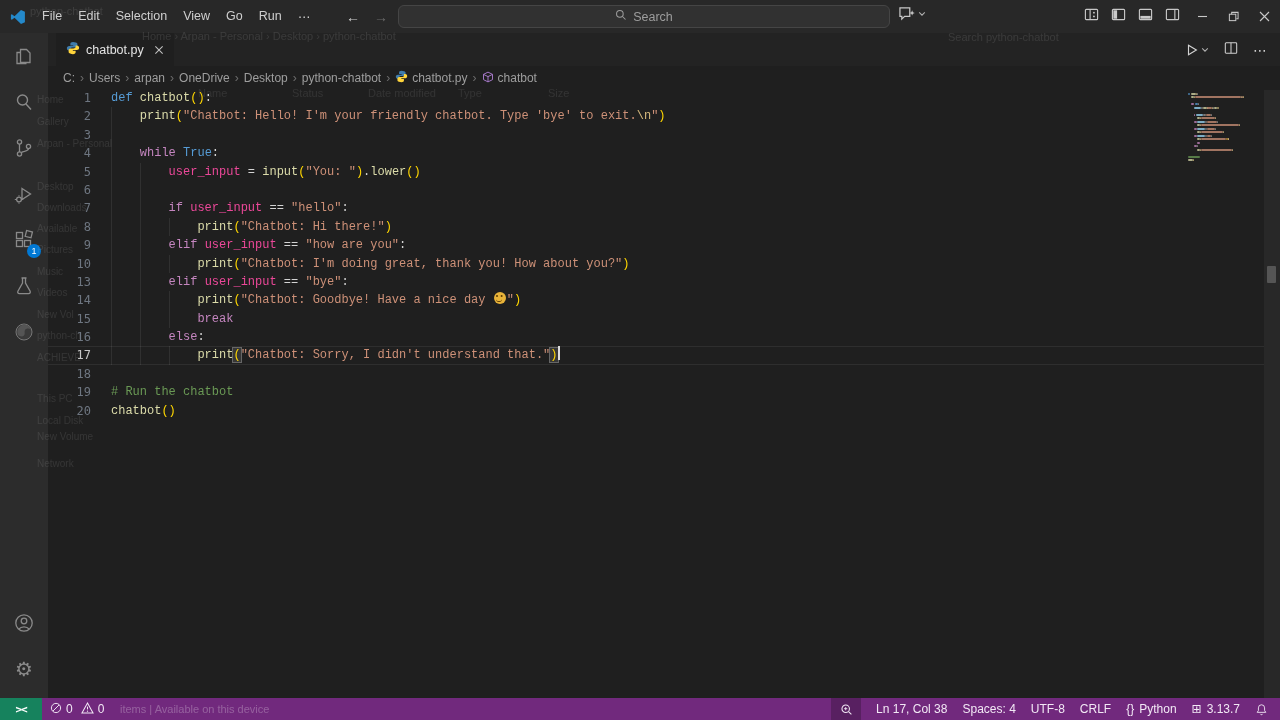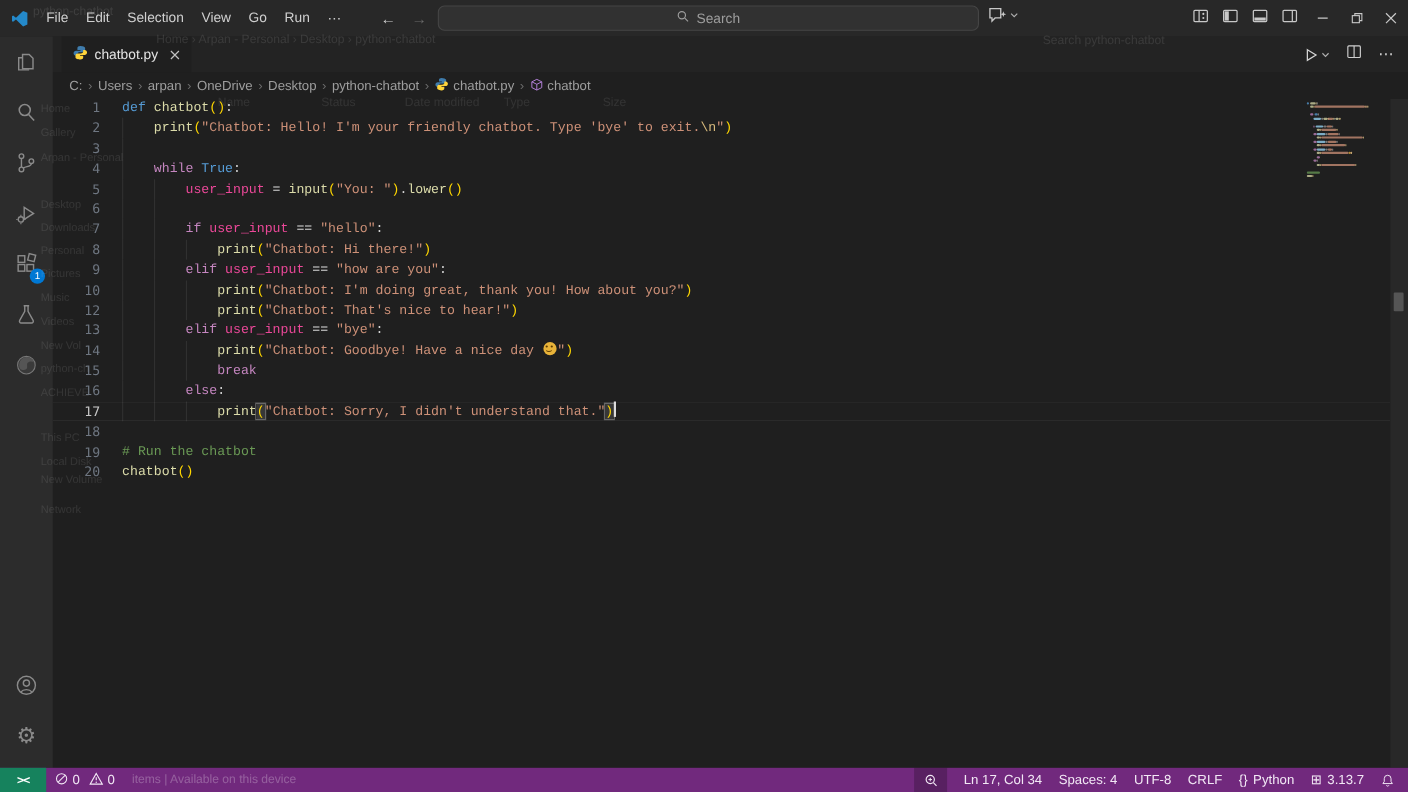--- a/index.html
+++ b/index.html
@@ -347,24 +347,20 @@
       </div>
       <div class="code-row">
         <span class="ln">9</span>
         <span class="lc"><span class="guide" style="left: 0ch;"></span><span class="guide" style="left: 4ch;"></span><span class="o">        </span><span class="k">elif</span><span class="o"> </span><span class="v">user_input</span><span class="o"> == </span><span class="s">"how are you"</span><span class="o">:</span></span>
       </div>
       <div class="code-row">
         <span class="ln">10</span>
         <span class="lc"><span class="guide" style="left: 0ch;"></span><span class="guide" style="left: 4ch;"></span><span class="guide" style="left: 8ch;"></span><span class="o">            </span><span class="f">print</span><span class="b">(</span><span class="s">"Chatbot: I'm doing great, thank you! How about you?"</span><span class="b">)</span></span>
       </div>
       <div class="code-row">
-        <span class="ln">12</span>
-        <span class="lc"><span class="guide" style="left: 0ch;"></span><span class="guide" style="left: 4ch;"></span><span class="guide" style="left: 8ch;"></span><span class="o">            </span><span class="f">print</span><span class="b">(</span><span class="s">"Chatbot: That's nice to hear!"</span><span class="b">)</span></span>
-      </div>
-      <div class="code-row">
         <span class="ln">13</span>
         <span class="lc"><span class="guide" style="left: 0ch;"></span><span class="guide" style="left: 4ch;"></span><span class="o">        </span><span class="k">elif</span><span class="o"> </span><span class="v">user_input</span><span class="o"> == </span><span class="s">"bye"</span><span class="o">:</span></span>
       </div>
       <div class="code-row">
         <span class="ln">14</span>
         <span class="lc"><span class="guide" style="left: 0ch;"></span><span class="guide" style="left: 4ch;"></span><span class="guide" style="left: 8ch;"></span><span class="o">            </span><span class="f">print</span><span class="b">(</span><span class="s">"Chatbot: Goodbye! Have a nice day </span><span class="emoji" title="😊"></span><span class="s">"</span><span class="b">)</span></span>
       </div>
       <div class="code-row">
         <span class="ln">15</span>
         <span class="lc"><span class="guide" style="left: 0ch;"></span><span class="guide" style="left: 4ch;"></span><span class="guide" style="left: 8ch;"></span><span class="o">            </span><span class="k">break</span></span>
@@ -548,21 +544,21 @@
   <div class="sb-right">
     <span class="zoom-seg">
       <svg width="13" height="13" viewBox="0 0 16 16">
           <circle cx="7" cy="7" r="4.6" fill="none" stroke="#f2e8f5" stroke-width="1.3"></circle>
           <line x1="10.5" y1="10.5" x2="14" y2="14" stroke="#f2e8f5" stroke-width="1.3"></line>
           <line x1="5" y1="7" x2="9" y2="7" stroke="#f2e8f5" stroke-width="1.1"></line>
           <line x1="7" y1="5" x2="7" y2="9" stroke="#f2e8f5" stroke-width="1.1"></line>
         </svg>
     </span>
   <span class="sb-item">
-        <span>Ln 17, Col 34</span>
+        <span>Ln 17, Col 38</span>
       </span>
       <span class="sb-item">
         <span>Spaces: 4</span>
       </span>
       <span class="sb-item">
         <span>UTF-8</span>
       </span>
       <span class="sb-item">
         <span>CRLF</span>
       </span>
@@ -591,21 +587,21 @@
 <span class="gh gh-col" style="left: 198px; top: 87px;">Name</span>
     <span class="gh gh-col" style="left: 292px; top: 87px;">Status</span>
     <span class="gh gh-col" style="left: 368px; top: 87px;">Date modified</span>
     <span class="gh gh-col" style="left: 458px; top: 87px;">Type</span>
     <span class="gh gh-col" style="left: 548px; top: 87px;">Size</span>
     <span class="gh gh-side" style="left: 37px; top: 94px;">Home</span>
     <span class="gh gh-side" style="left: 37px; top: 116px;">Gallery</span>
     <span class="gh gh-side" style="left: 37px; top: 138px;">Arpan - Personal</span>
     <span class="gh gh-side" style="left: 37px; top: 181px;">Desktop</span>
     <span class="gh gh-side" style="left: 37px; top: 202px; text-align: right;">Downloads</span>
-    <span class="gh gh-side" style="left: 37px; top: 223px;">Personal</span>
+    <span class="gh gh-side" style="left: 37px; top: 223px;">Available</span>
     <span class="gh gh-side" style="left: 37px; top: 244px;">Pictures</span>
     <span class="gh gh-side" style="left: 37px; top: 266px;">Music</span>
     <span class="gh gh-side" style="left: 37px; top: 287px;">Videos</span>
     <span class="gh gh-side" style="left: 37px; top: 309px;">New Vol</span>
     <span class="gh gh-side" style="left: 37px; top: 330px;">python-ch</span>
     <span class="gh gh-side" style="left: 37px; top: 352px;">ACHIEVE</span>
     <span class="gh gh-side" style="left: 37px; top: 393px;">This PC</span>
     <span class="gh gh-side" style="left: 37px; top: 415px;">Local Disk</span>
     <span class="gh gh-side" style="left: 37px; top: 431px;">New Volume</span>
     <span class="gh gh-side" style="left: 37px; top: 458px;">Network</span>

